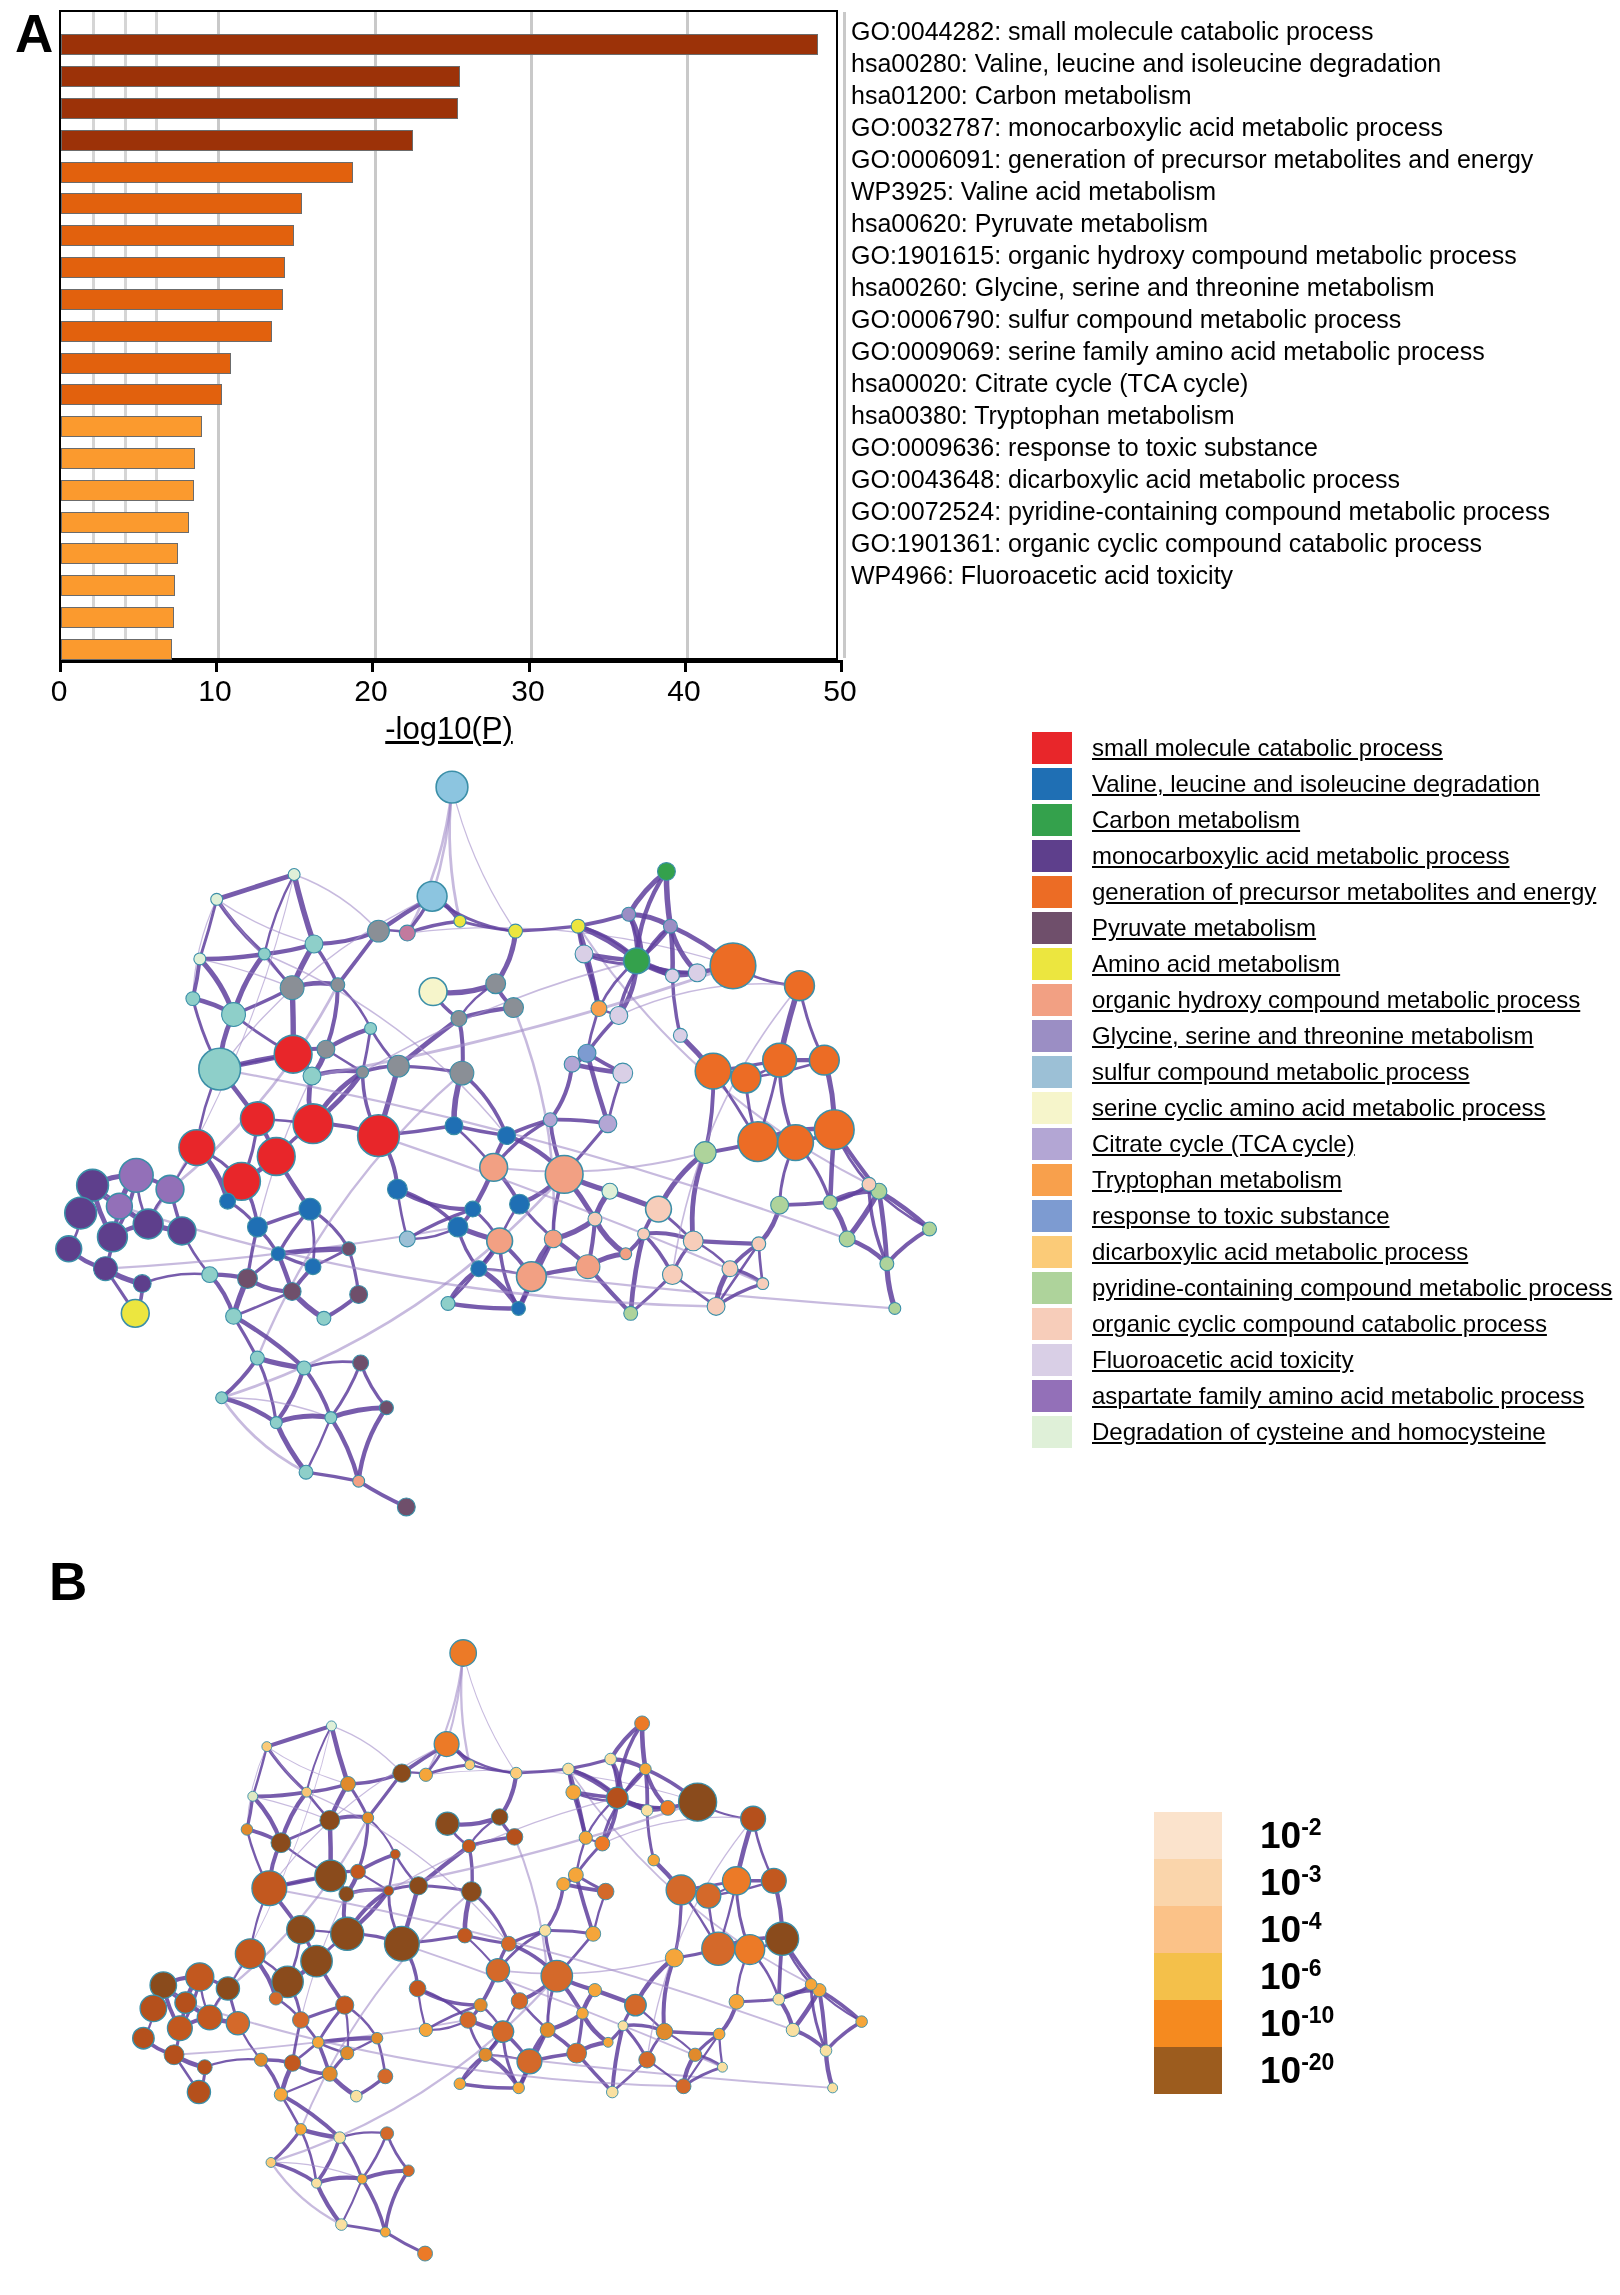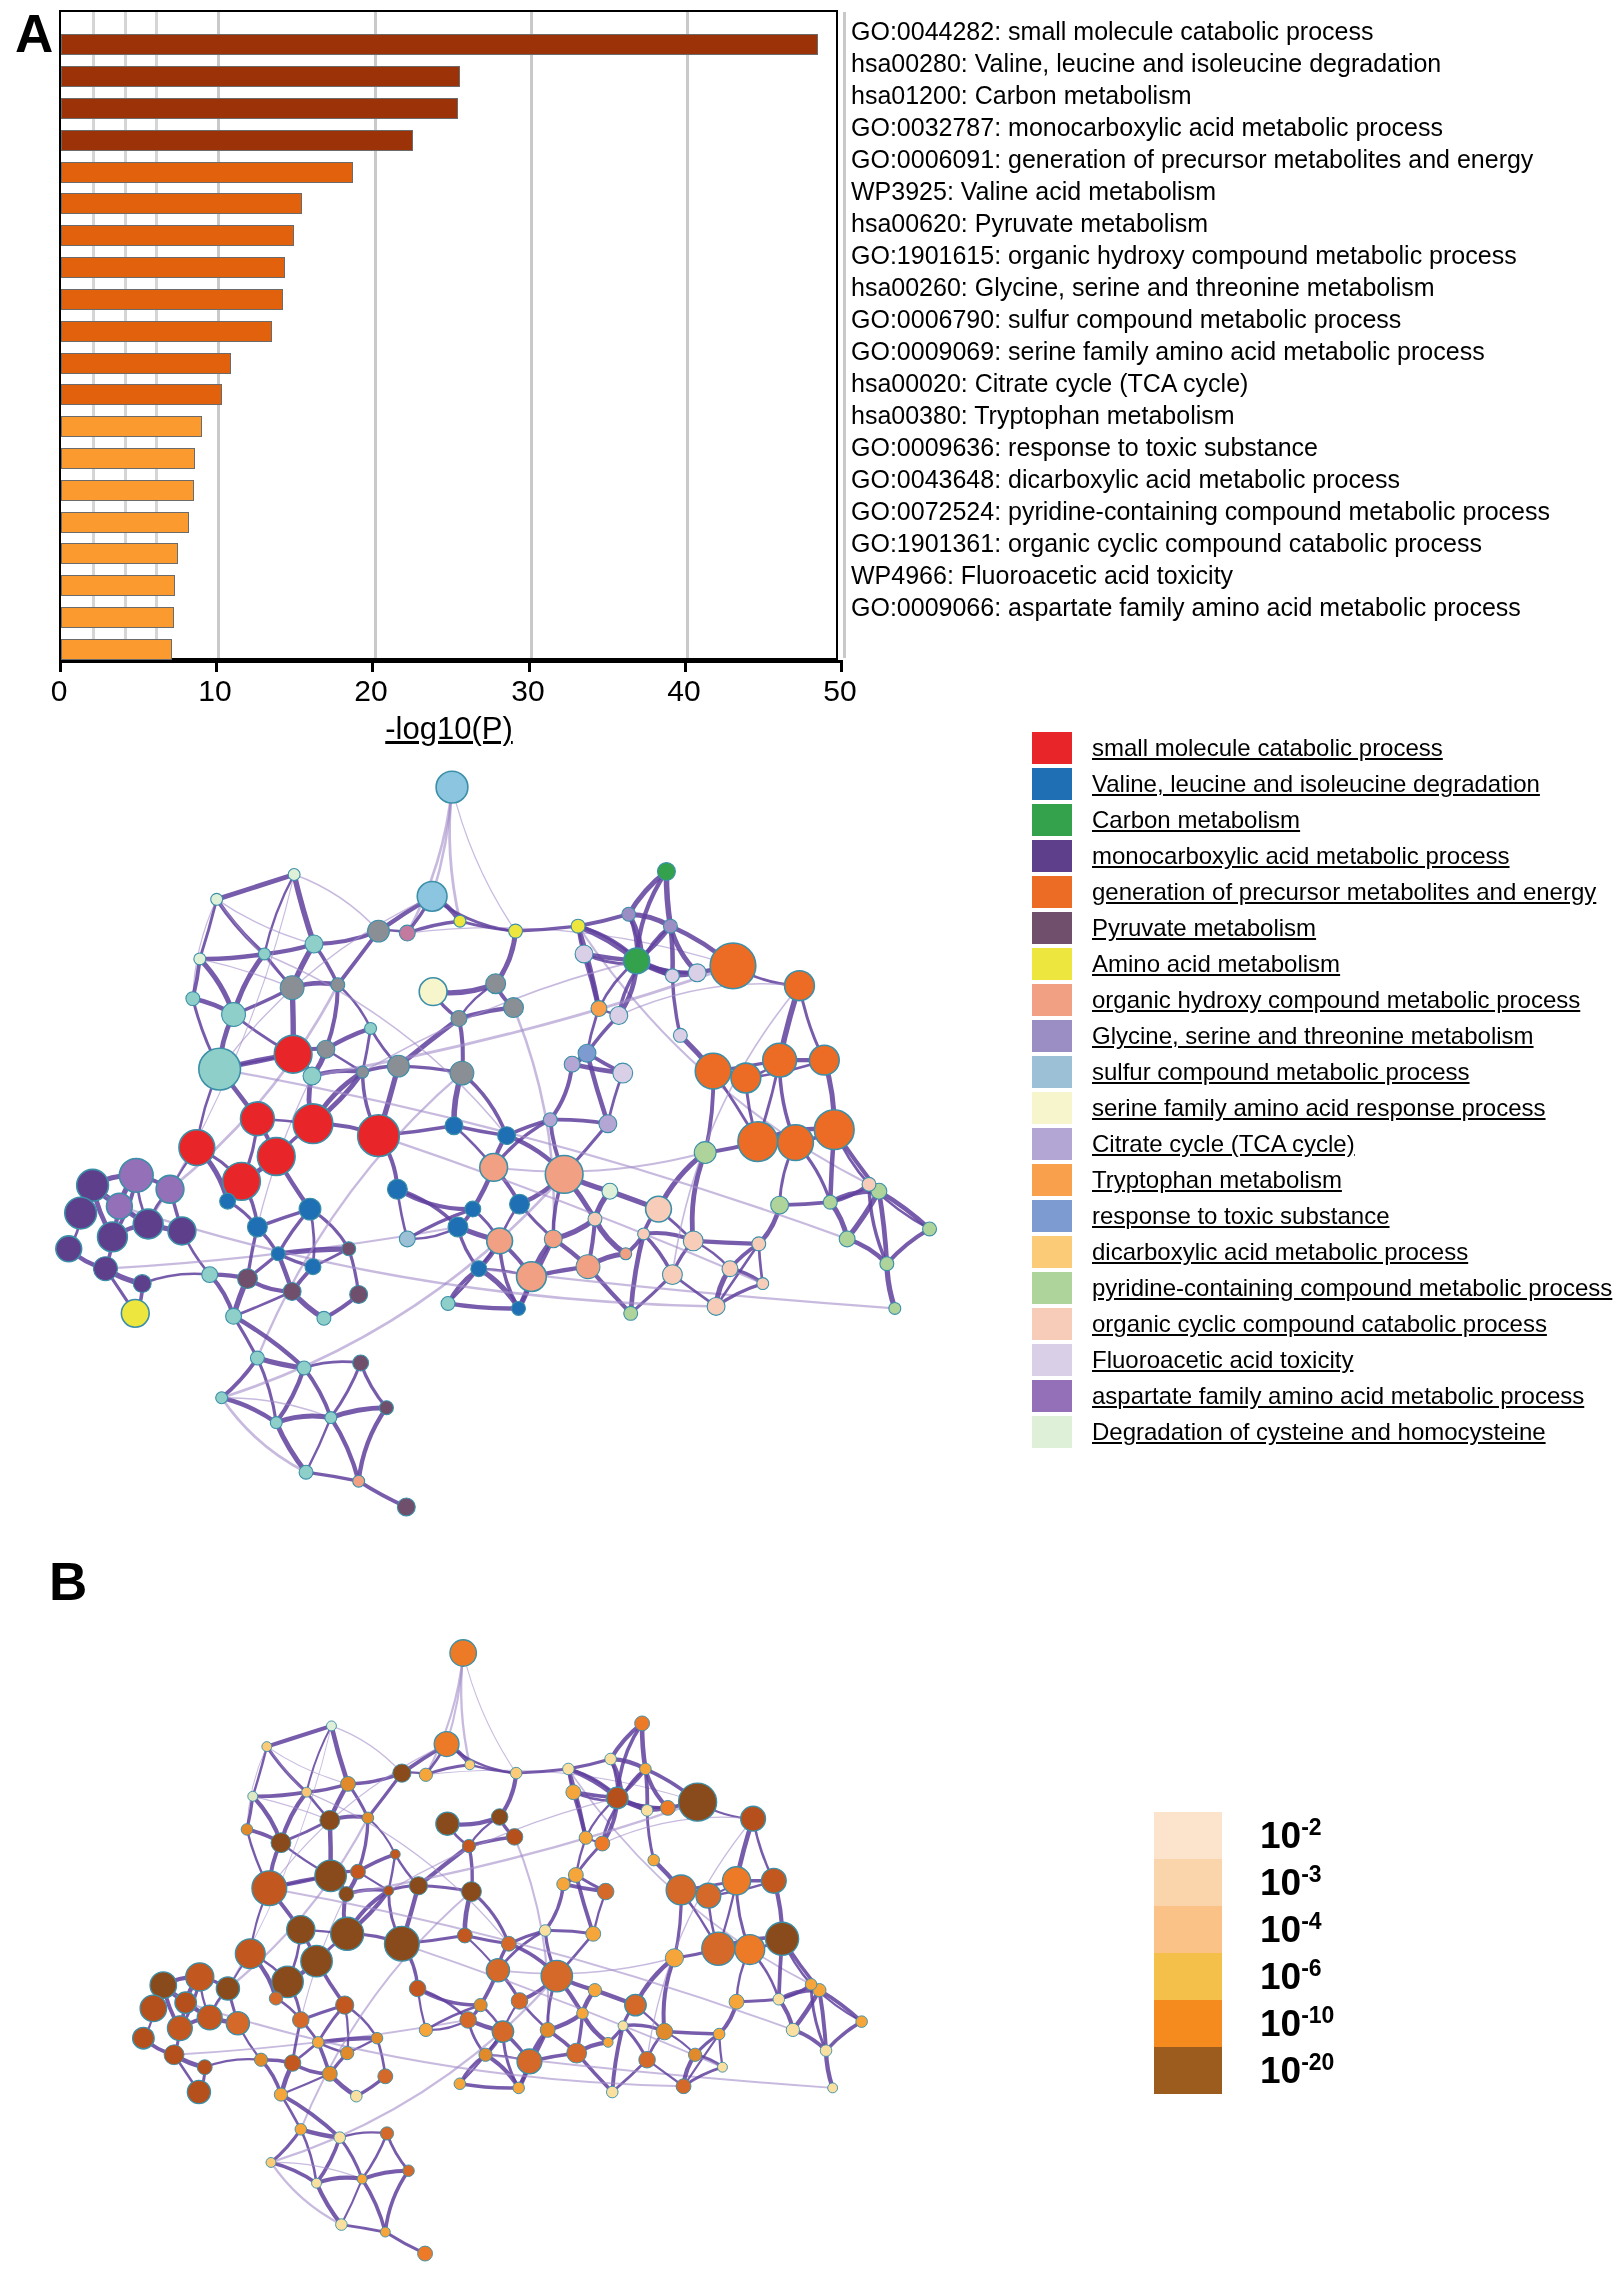--- a/index.html
+++ b/index.html
@@ -167,21 +167,20 @@
       <div class="bar-label">hsa00260: Glycine, serine and threonine metabolism</div>
       <div class="bar-label">GO:0006790: sulfur compound metabolic process</div>
       <div class="bar-label">GO:0009069: serine family amino acid metabolic process</div>
       <div class="bar-label">hsa00020: Citrate cycle (TCA cycle)</div>
       <div class="bar-label">hsa00380: Tryptophan metabolism</div>
       <div class="bar-label">GO:0009636: response to toxic substance</div>
       <div class="bar-label">GO:0043648: dicarboxylic acid metabolic process</div>
       <div class="bar-label">GO:0072524: pyridine-containing compound metabolic process</div>
       <div class="bar-label">GO:1901361: organic cyclic compound catabolic process</div>
       <div class="bar-label">WP4966: Fluoroacetic acid toxicity</div>
-      <div class="bar-label">GO:0009066: aspartate family amino acid metabolic process</div>
     </div>
 </div>
 
 <div id="panelB">
   <div class="panel-letter" id="panelB-letter">B</div>
 </div>
 <div id="netB">
     <svg width="973" height="841" viewBox="-30 -330 980 810">
       <g>
         <path d="M 392 -295 Q 388.8775544121757 -238.7495355614226 372 -185" stroke="#a18cc8" stroke-width="2.5401453978568993" fill="none" stroke-opacity="0.6" stroke-linecap="round"></path>
@@ -667,21 +666,21 @@
     <div class="legend-row">
       <div class="legend-swatch" style="background: rgb(155, 142, 196);"></div>
       <div class="legend-text">Glycine, serine and threonine metabolism</div>
     </div>
     <div class="legend-row">
       <div class="legend-swatch" style="background: rgb(156, 192, 214);"></div>
       <div class="legend-text">sulfur compound metabolic process</div>
     </div>
     <div class="legend-row">
       <div class="legend-swatch" style="background: rgb(246, 245, 203);"></div>
-      <div class="legend-text">serine family amino acid response process</div>
+      <div class="legend-text">serine cyclic amino acid metabolic process</div>
     </div>
     <div class="legend-row">
       <div class="legend-swatch" style="background: rgb(179, 166, 212);"></div>
       <div class="legend-text">Citrate cycle (TCA cycle)</div>
     </div>
     <div class="legend-row">
       <div class="legend-swatch" style="background: rgb(248, 160, 76);"></div>
       <div class="legend-text">Tryptophan metabolism</div>
     </div>
     <div class="legend-row">

